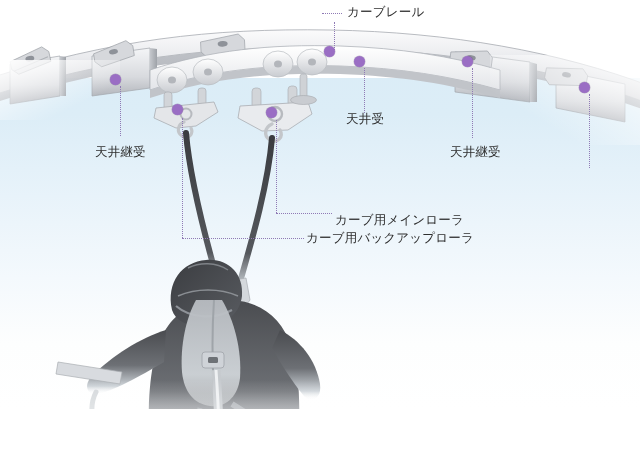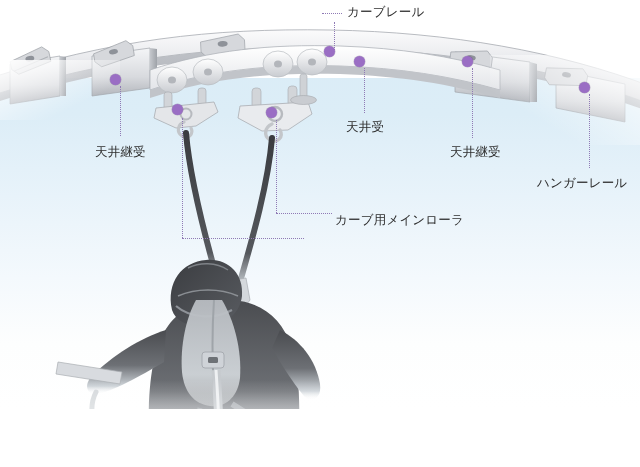--- a/index.html
+++ b/index.html
@@ -314,22 +314,22 @@
   <div class="dot" style="left:354px; top:56px;"></div>
   <div class="dot" style="left:462px; top:56px;"></div>
   <div class="dot" style="left:579px; top:82px;"></div>
   <div class="dot" style="left:266px; top:107px;"></div>
   <div class="dot" style="left:172px; top:104px;"></div>
 
   <div class="label" style="left:347px; top:5px;">カーブレール</div>
 
   <div class="label" style="left:95px;  top:145px;">天井継受</div>
 
-  <div class="label" style="left:346px; top:120px;">天井受</div>
+  <div class="label" style="left:346px; top:112px;">天井受</div>
 
   <div class="label" style="left:450px; top:145px;">天井継受</div>
 
-  <div class="label" style="left:537px; top:176px;">ハンガーレール</div>
 
   <div class="label" style="left:335px; top:206px;margin-top:7px;">カーブ用メインローラ</div>
 
+  <div class="label" style="left:306px; top:231px;">カーブ用バックアップローラ</div>
 
 </div>
 
 </body></html>

